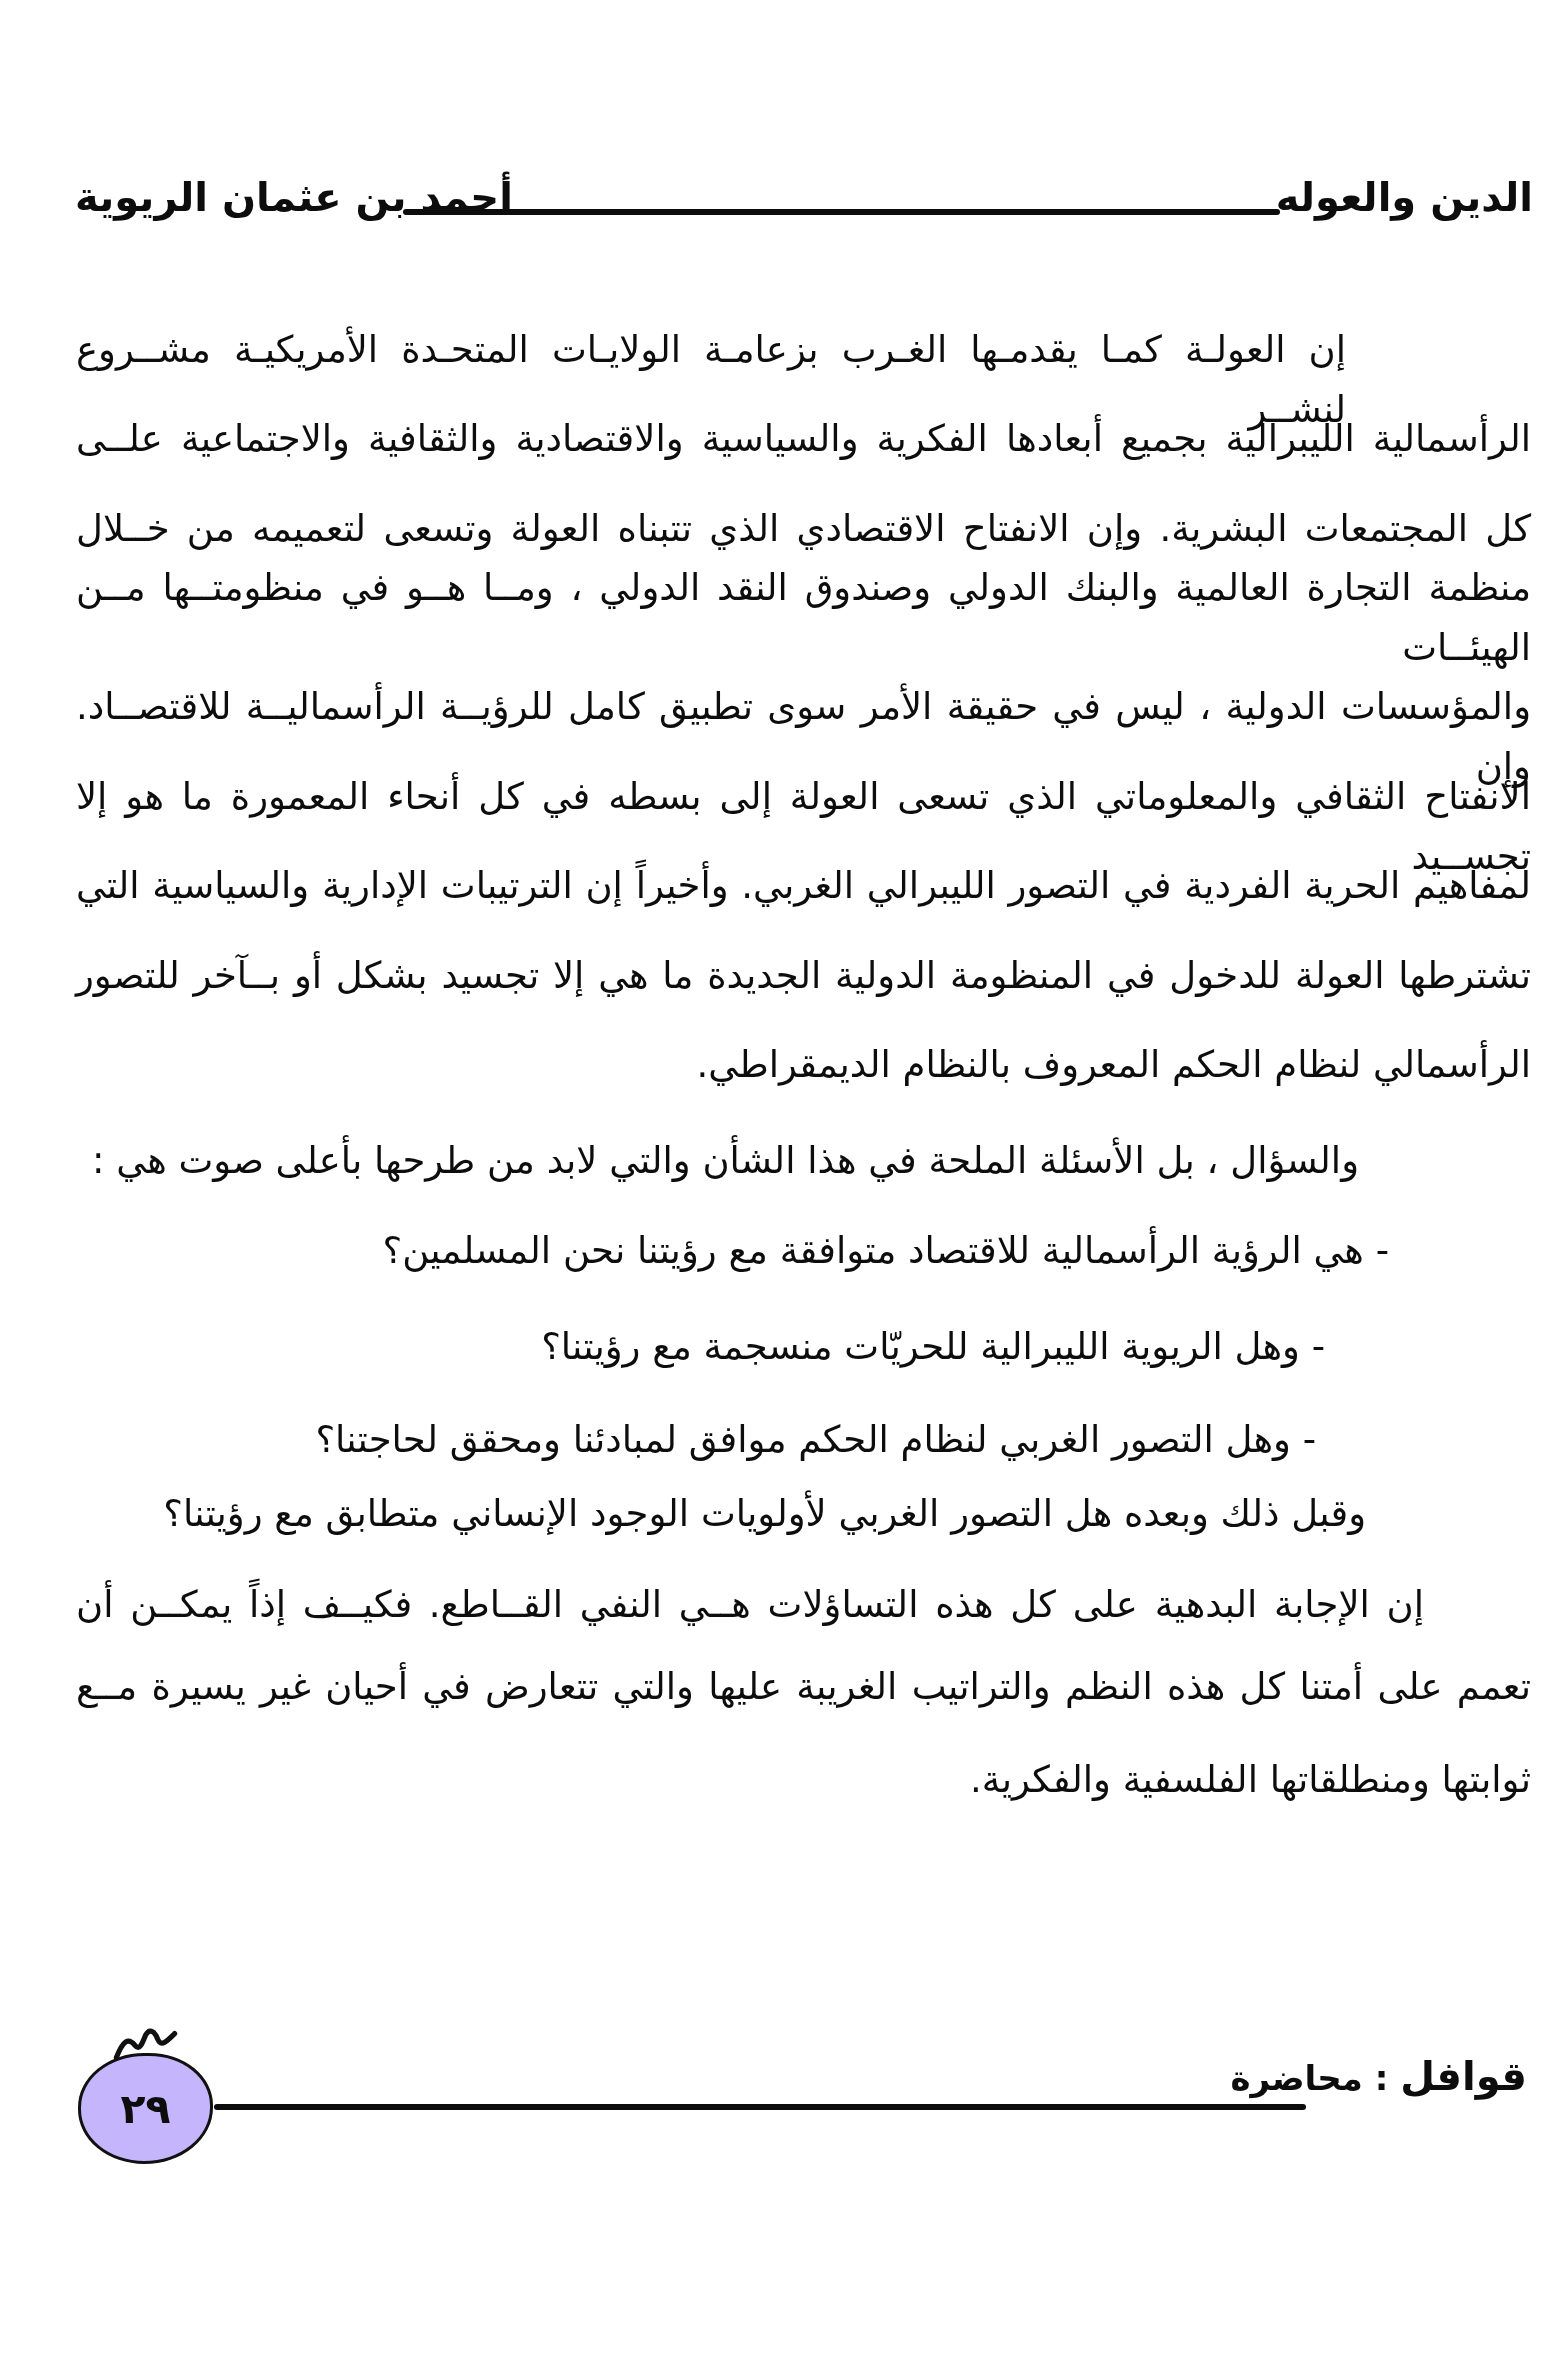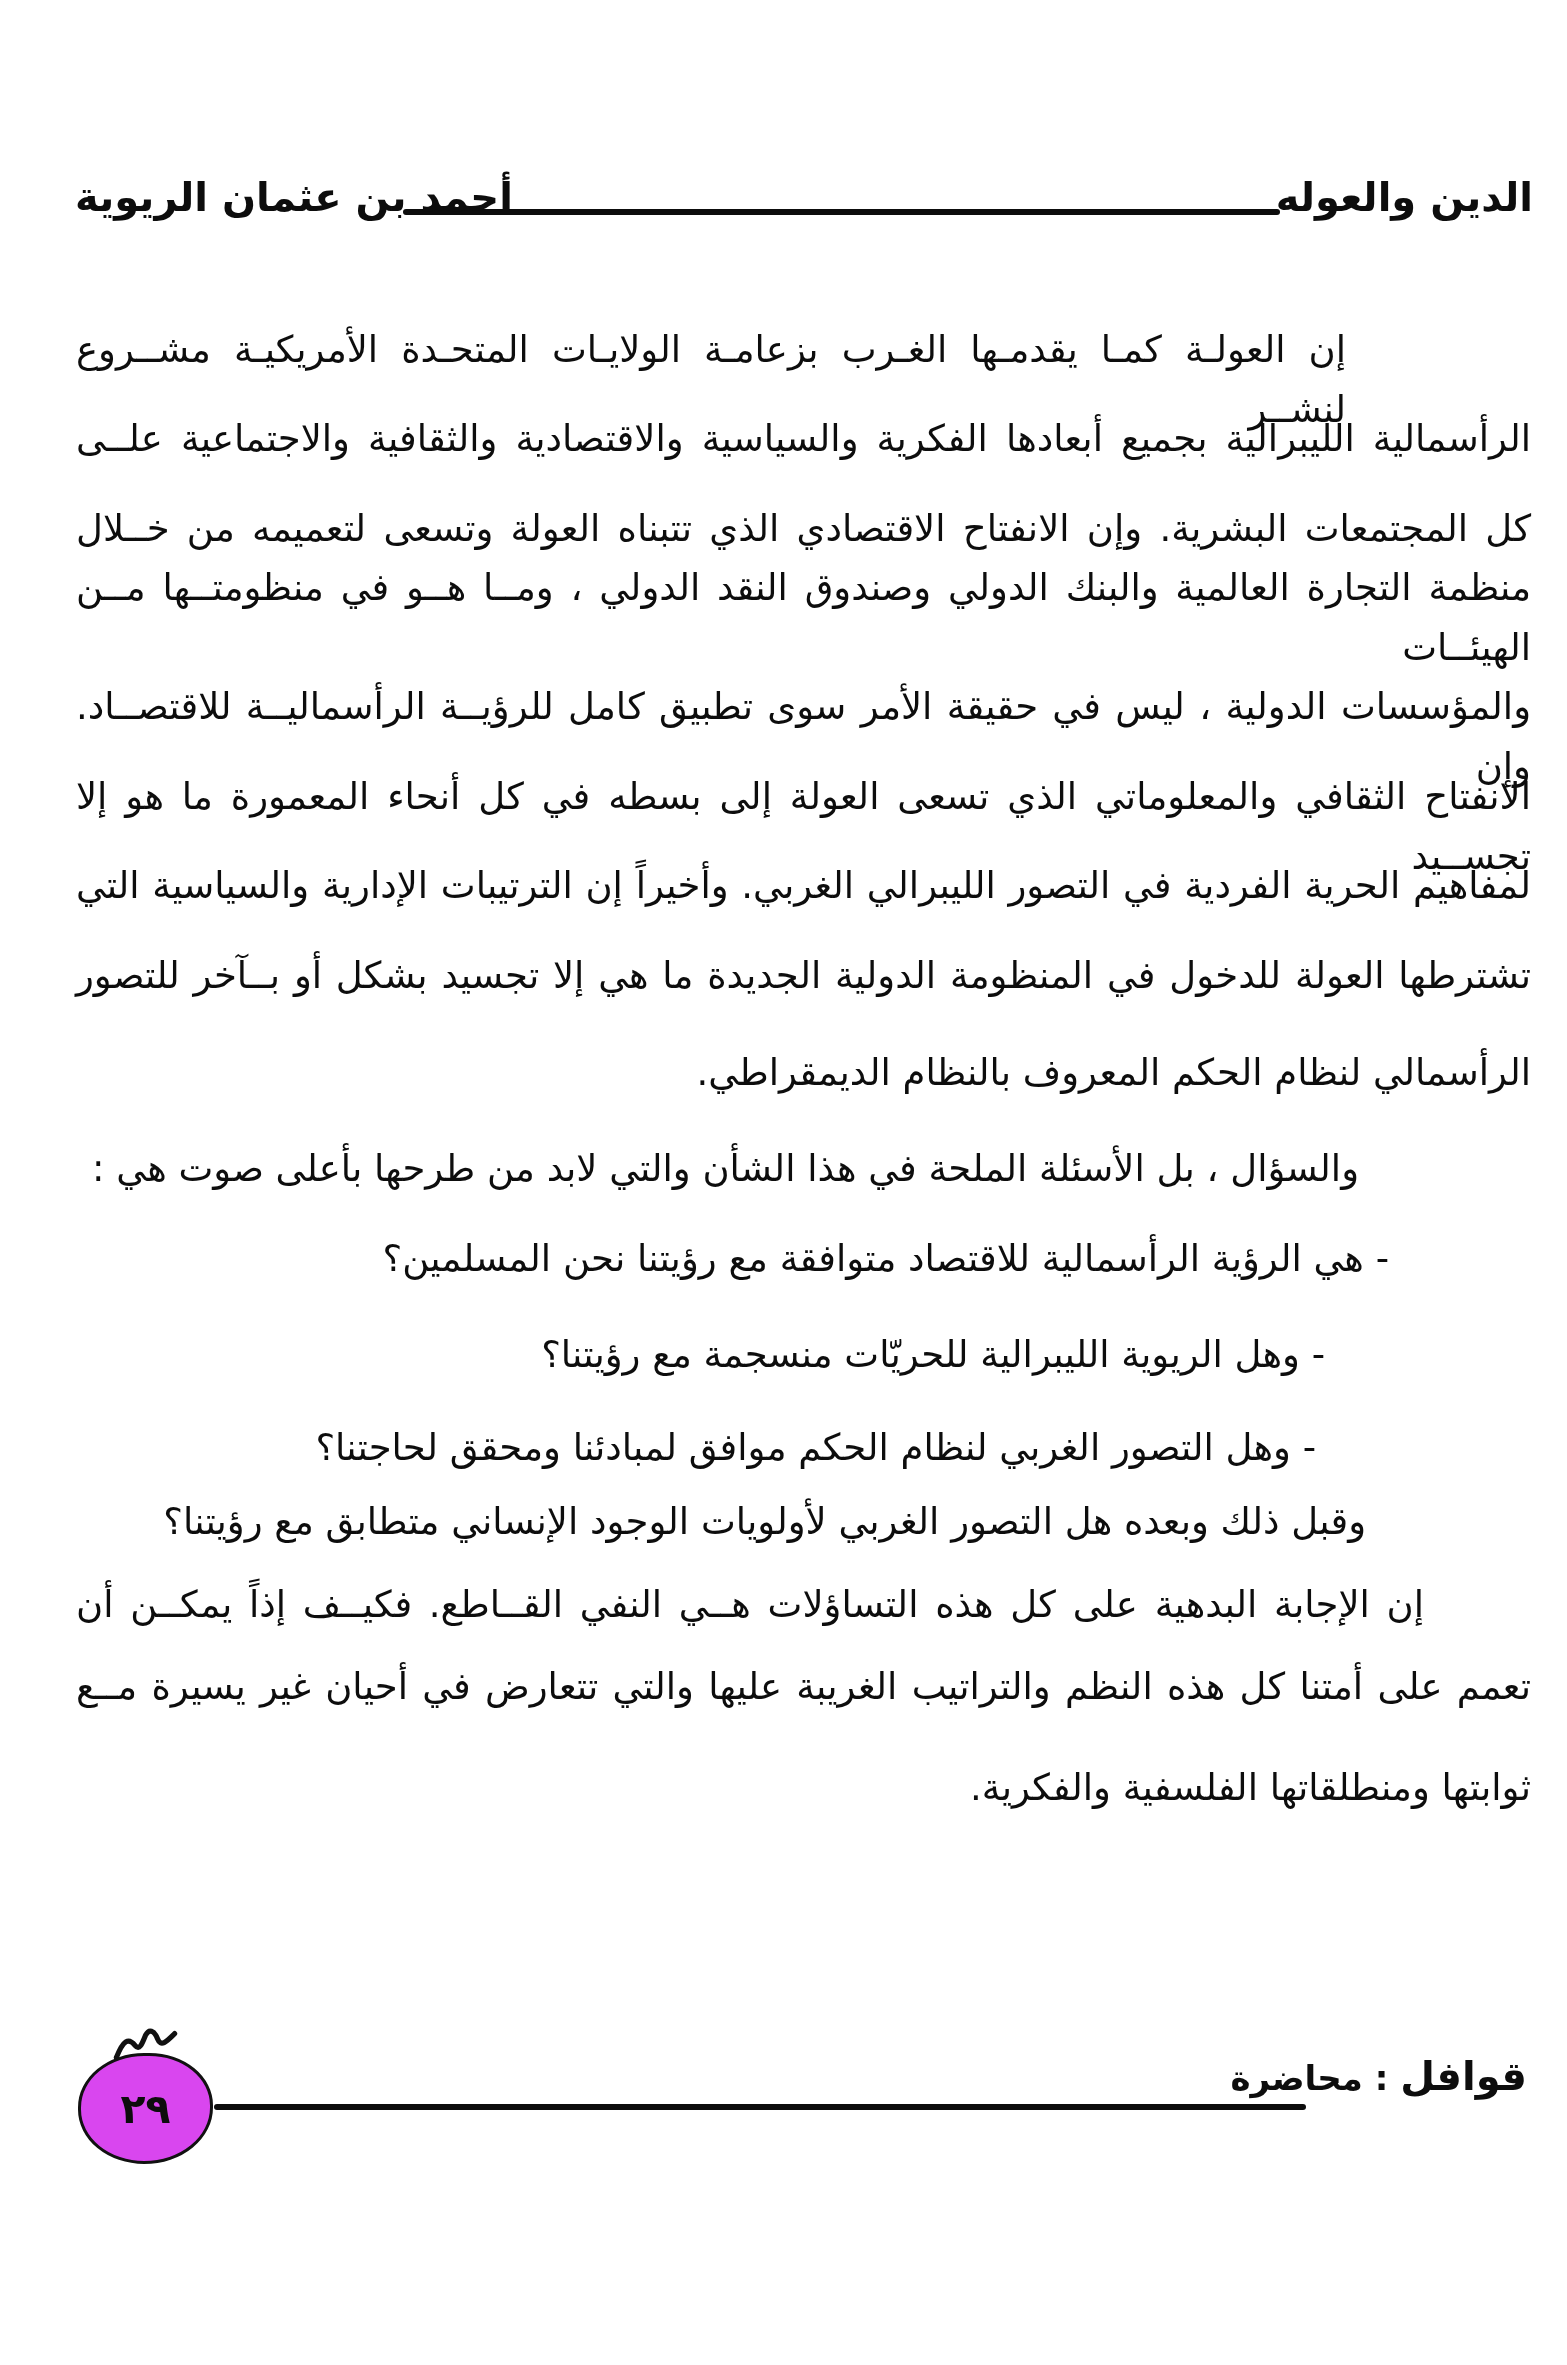--- a/index.html
+++ b/index.html
@@ -26,21 +26,21 @@
     position:absolute; top:209px; left:404px; width:877px; height:6px;
     background:#0d0d0d; border-radius:3.4px;
   }
   
   .ln{
     position:absolute; right:36px; left:77px;
     font-size:37px; font-weight:normal; line-height:60px;
     white-space:nowrap;
   }
   .just{ white-space:normal; text-align:justify; text-align-last:justify; }
-  .ral{ text-align:right;margin-top:8px; }
+  .ral{ text-align:right; }
   .ind220{ padding-right:185px; }
   .ind200{ padding-right:172px; }
   .ind195{ padding-right:165px; }
   .ind125{ padding-right:107px; }
   .bul1{ padding-right:142px; }
   .bul2{ padding-right:206px; }
   .bul3{ padding-right:215px; }
   
   .ftr-label{
     position:absolute; top:2053px; right:40px; white-space:nowrap;
@@ -48,21 +48,21 @@
   .ftr-journal{ font-size:40px; font-weight:900; letter-spacing:0.9px; }
   .ftr-sep, .ftr-type{ font-size:34px; font-weight:bold; }
   .ftr-rule{
     position:absolute; top:2104px; left:215px; width:1092px; height:6px;
     background:#0d0d0d; border-radius:3.4px;
   }
   .page-oval{
     position:absolute; top:2053px; left:79px; width:129px; height:105px;
     border:3.4px solid #111; border-radius:50% 48% 52% 50%;
     display:flex; align-items:center; justify-content:center;
-    background:#d946ef;
+    background:#c4b5fd;
   }
   .page-num{ font-size:41px; font-weight:bold; }
   .oval-squiggle{
     position:absolute; top:2025px; left:112px; width:69px; height:36px;
   }
 </style>
 </head>
 <body>
 
 <div class="page">

